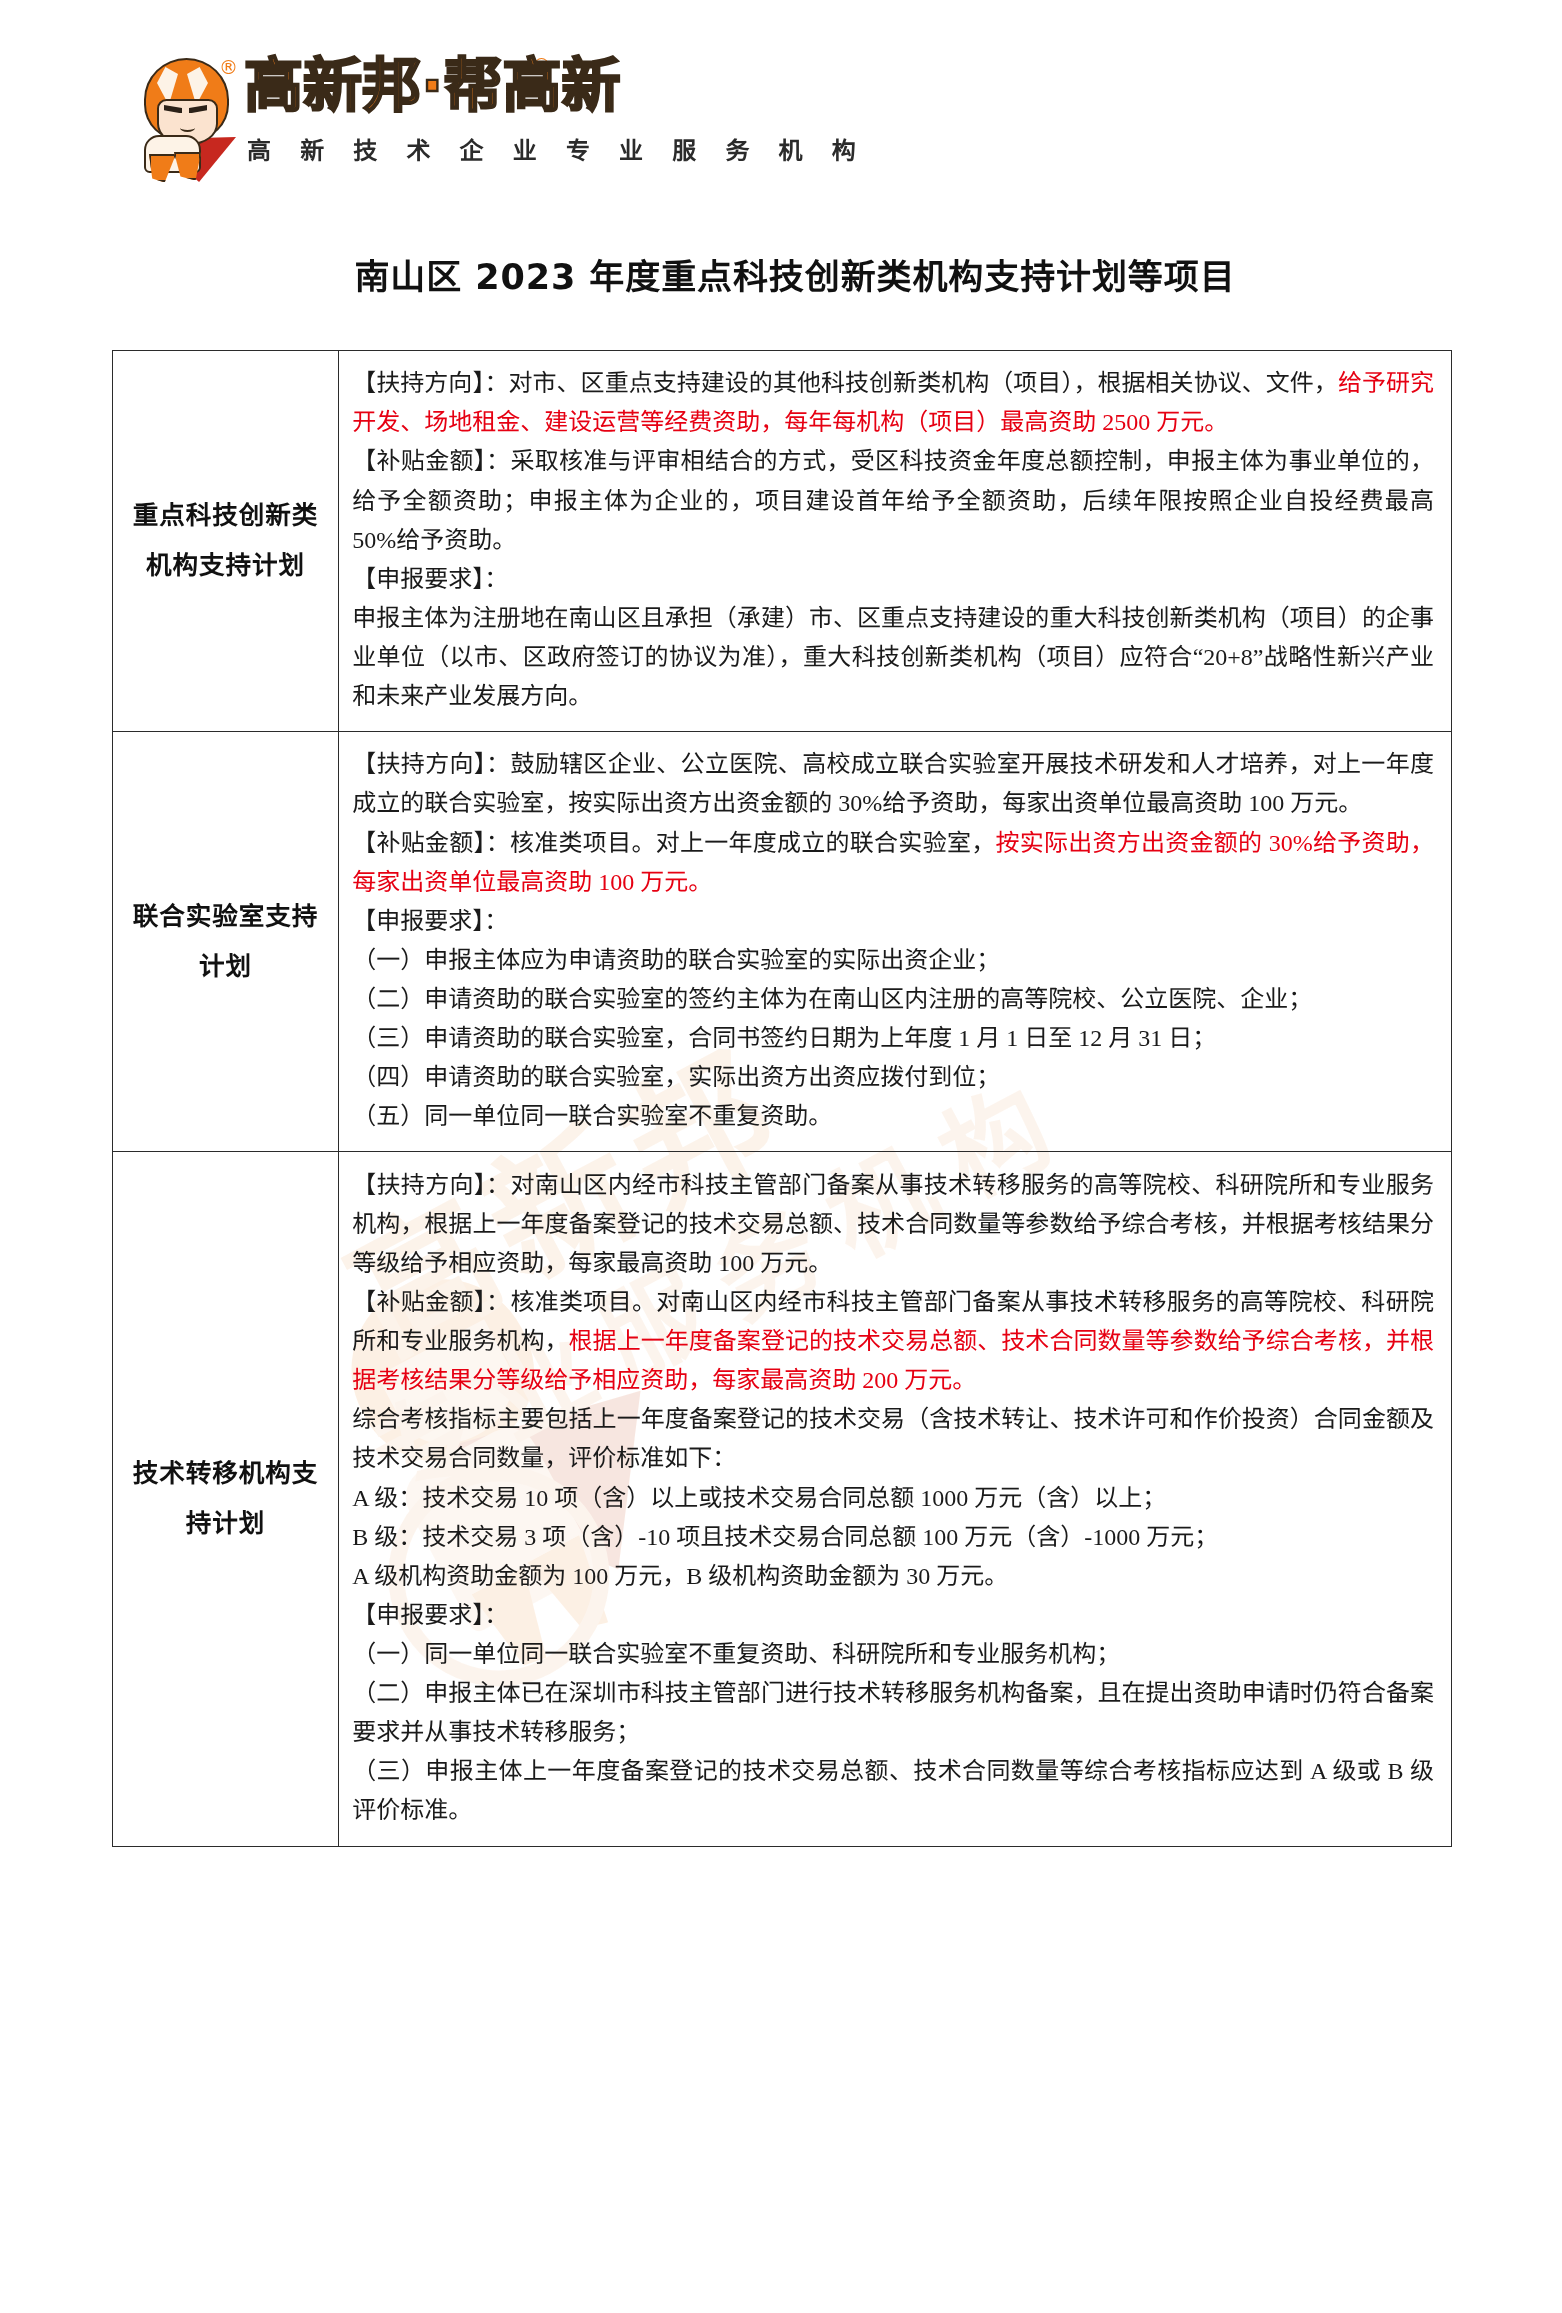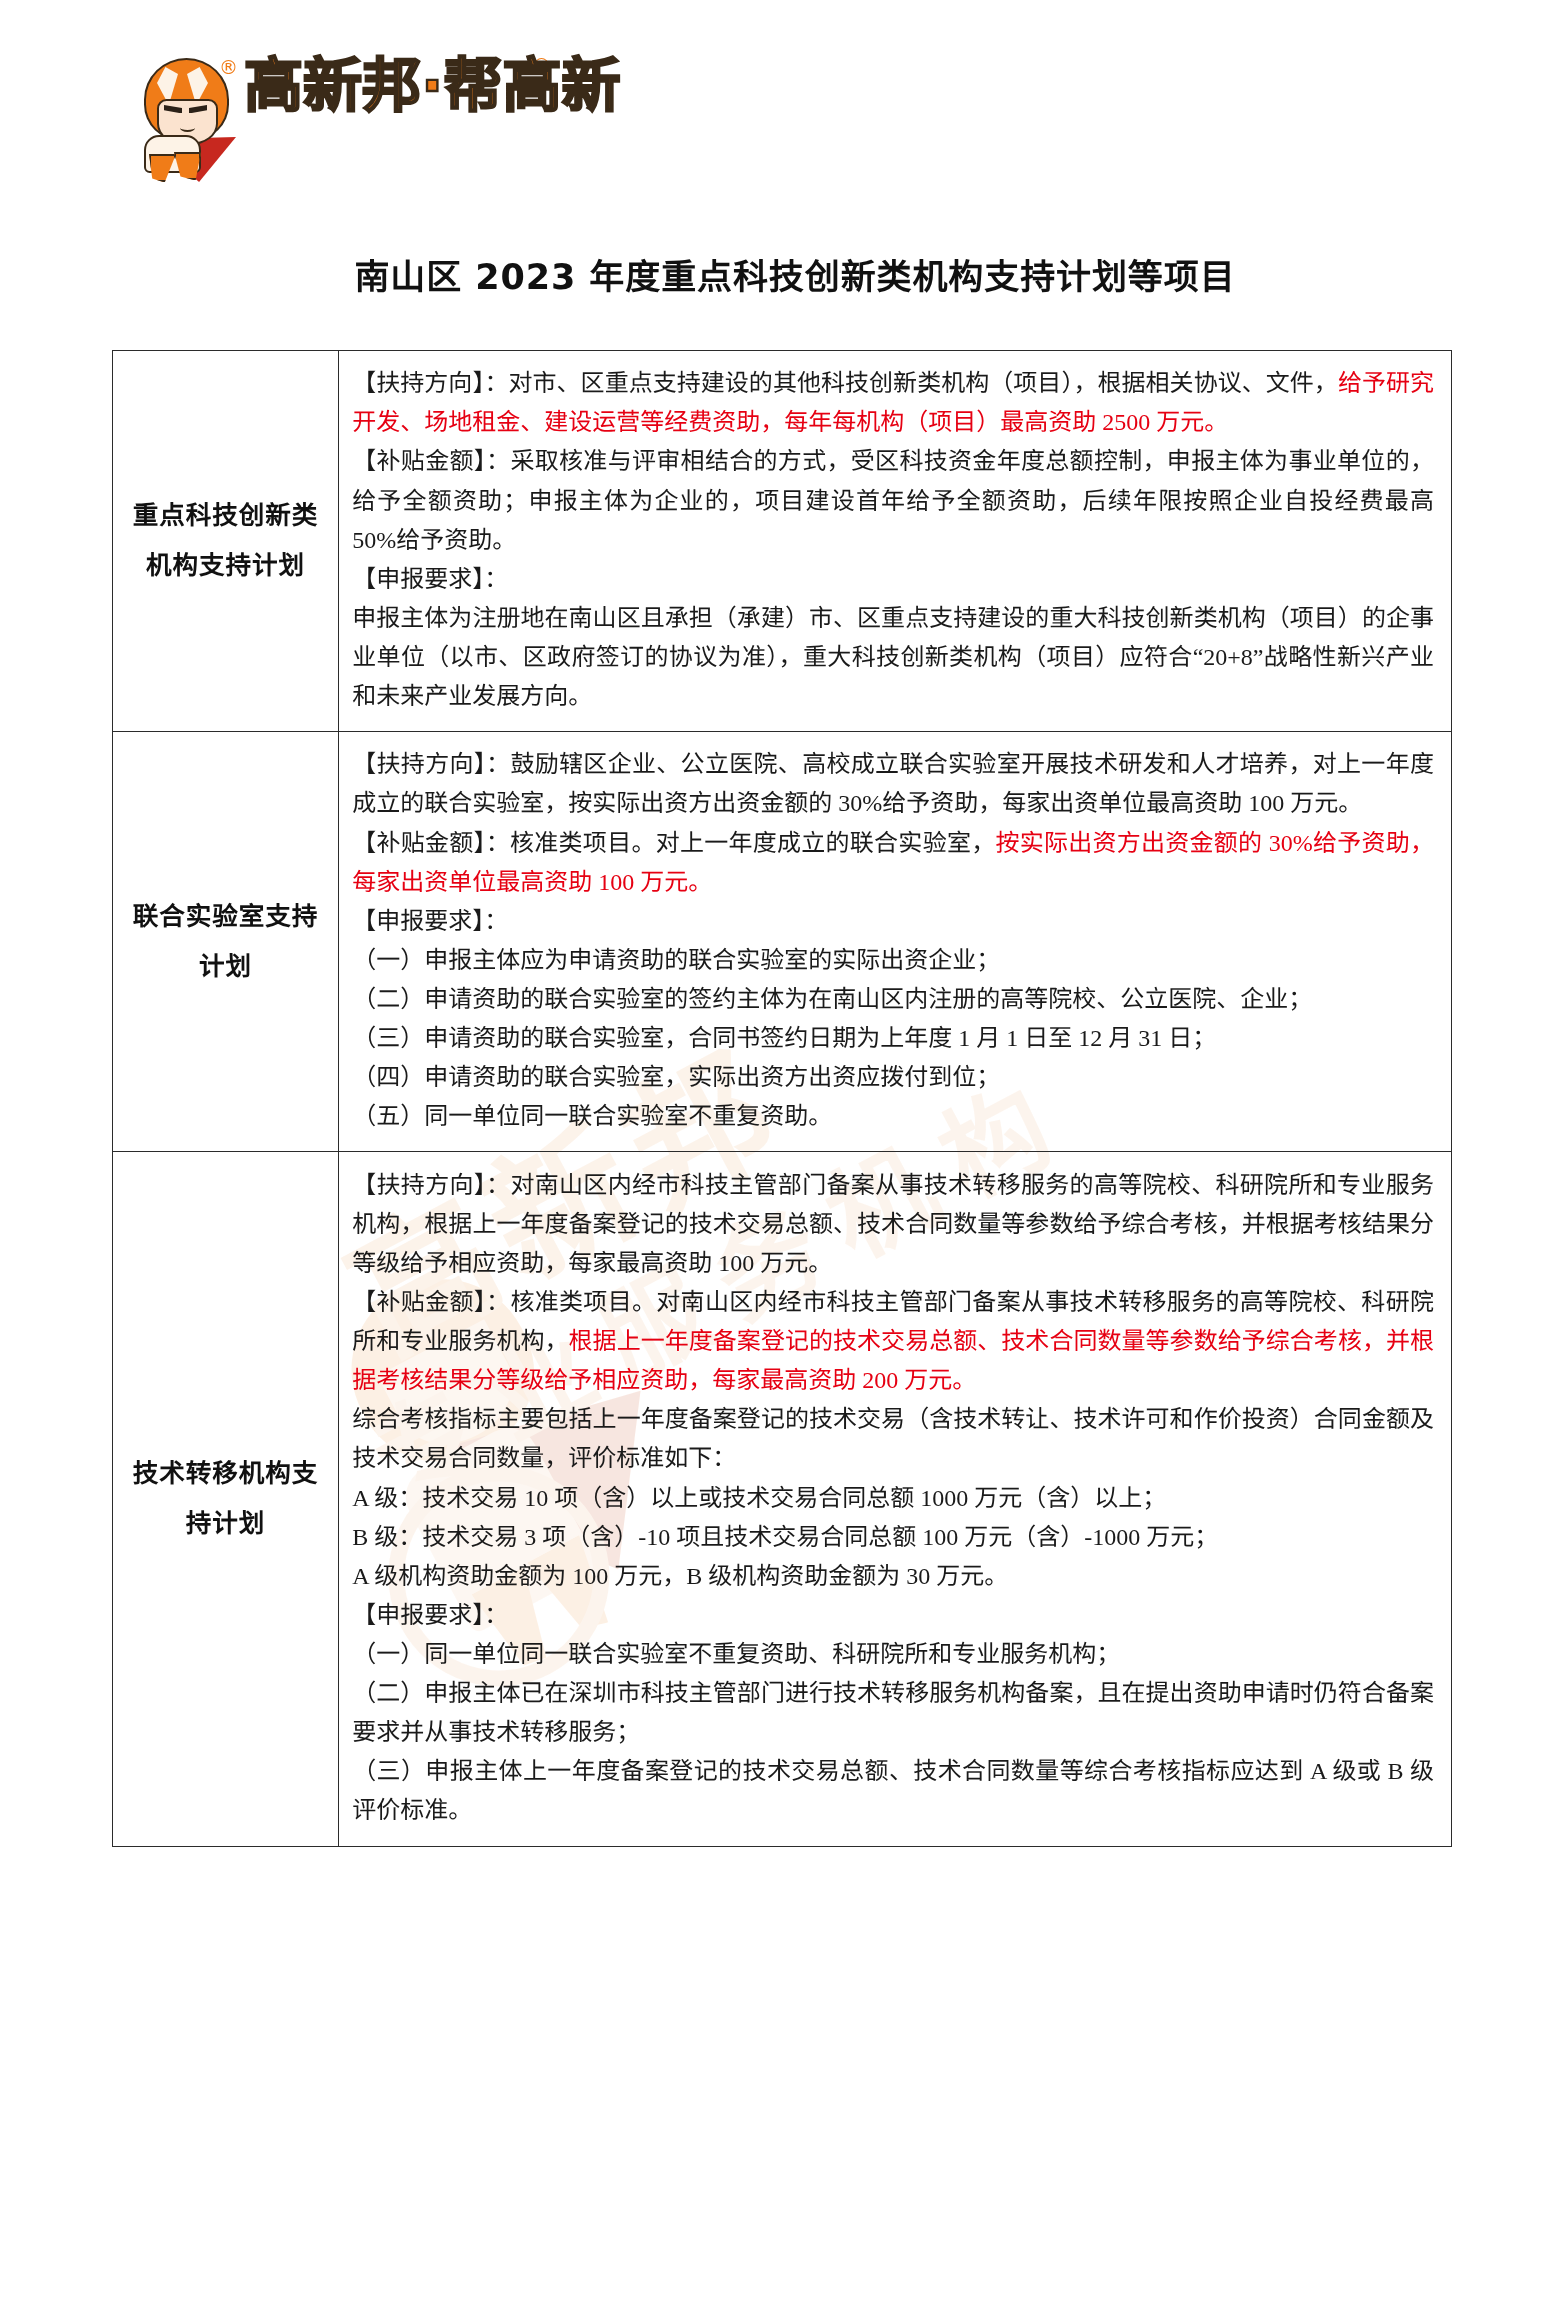--- a/index.html
+++ b/index.html
@@ -232,20 +232,21 @@
       <div class="m-eye-l"></div>
         <div class="m-eye-r"></div>
       <div class="m-mouth"></div>
       <div class="m-body"></div>
       <div class="m-leg1"></div>
         <div class="m-leg2"></div>
     </div>
     <div class="logo-reg">®</div>
     <div class="logo-reg2">®</div>
     <div class="logo-main">高新邦·帮高新</div>
+    <div class="logo-sub">高 新 技 术 企 业 专 业 服 务 机 构</div>
   </div>
 
   <div class="doc-title">南山区 2023 年度重点科技创新类机构支持计划等项目</div>
 
   <table class="tbl">
     <tbody>
       <tr>
         <td class="label-cell">重点科技创新类机构支持计划</td>
         <td class="body-cell">
             <p><span>【扶持方向】：对市、区重点支持建设的其他科技创新类机构（项目），根据相关协议、文件，</span><span class="red">给予研究开发、场地租金、建设运营等经费资助，每年每机构（项目）最高资助 2500 万元。</span></p>

